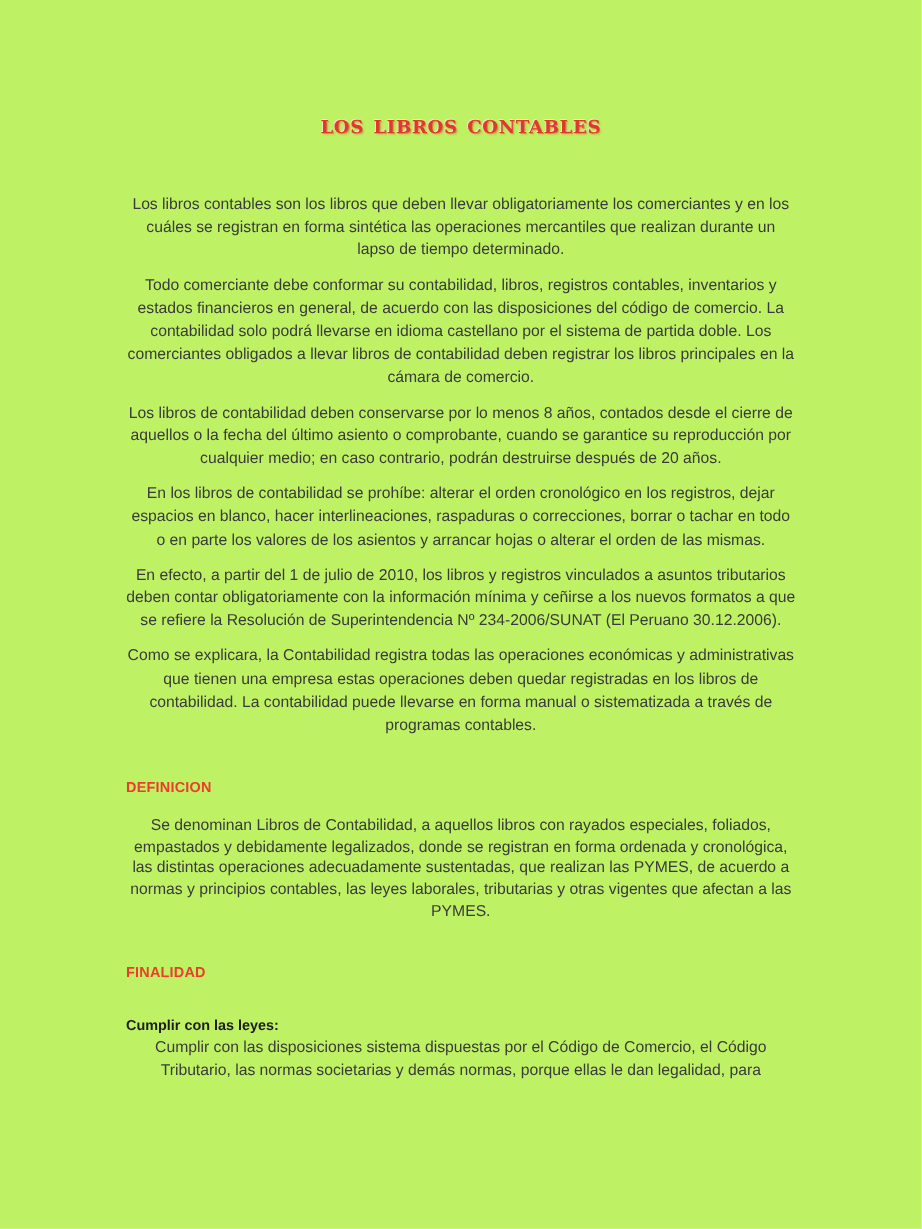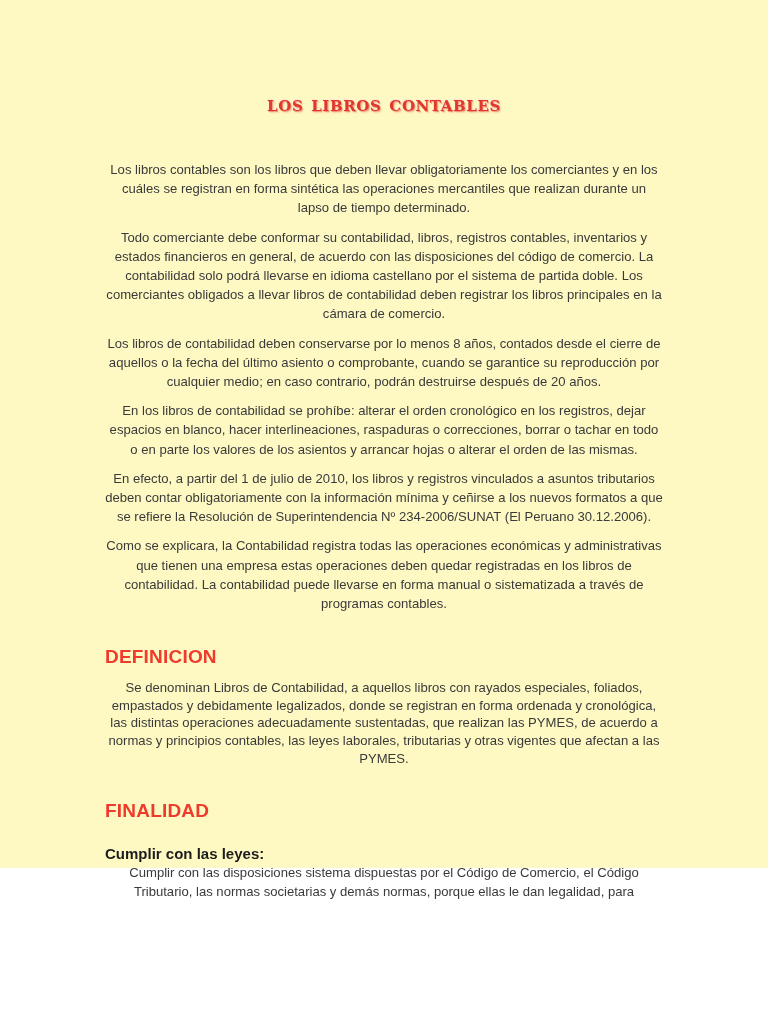--- a/index.html
+++ b/index.html
@@ -13,22 +13,22 @@
     width: 768px;
     height: 1024px;
     overflow: hidden;
     font-family: "Liberation Sans", sans-serif;
     -webkit-font-smoothing: antialiased;
   }
 
   .page {
     position: relative;
     width: 768px;
-    height: 868px;
-    background: #fef9c3;
+    height: 1024px;
+    background: #bef264;
     box-sizing: border-box;
   }
 
   .content {
     position: absolute;
     left: 105px;
     top: 0;
     width: 558px;
   }
 
@@ -77,35 +77,35 @@
     line-height: 17.6px;
   }
 
   p.para.no-gap {
     margin-bottom: 0;
   }
 
   h2.section-heading {
     margin: 0;
     padding: 0;
-    font-size: 19px;
+    font-size: 12px;
     line-height: 19px;
     font-weight: bold;
     color: #ef3b2c;
     letter-spacing: 0.2px;
   }
 
   .spacer-before-heading { height: 24px; }
   .spacer-after-heading  { height: 13px; }
   .spacer-small          { height: 12px; }
 
   h3.sub-heading {
     margin: 0;
     padding: 0;
-    font-size: 15px;
+    font-size: 12px;
     line-height: 18px;
     font-weight: bold;
     color: #1c1c1c;
   }
 </style>
 </head>
 <body>
 
 <div class="page">
 

